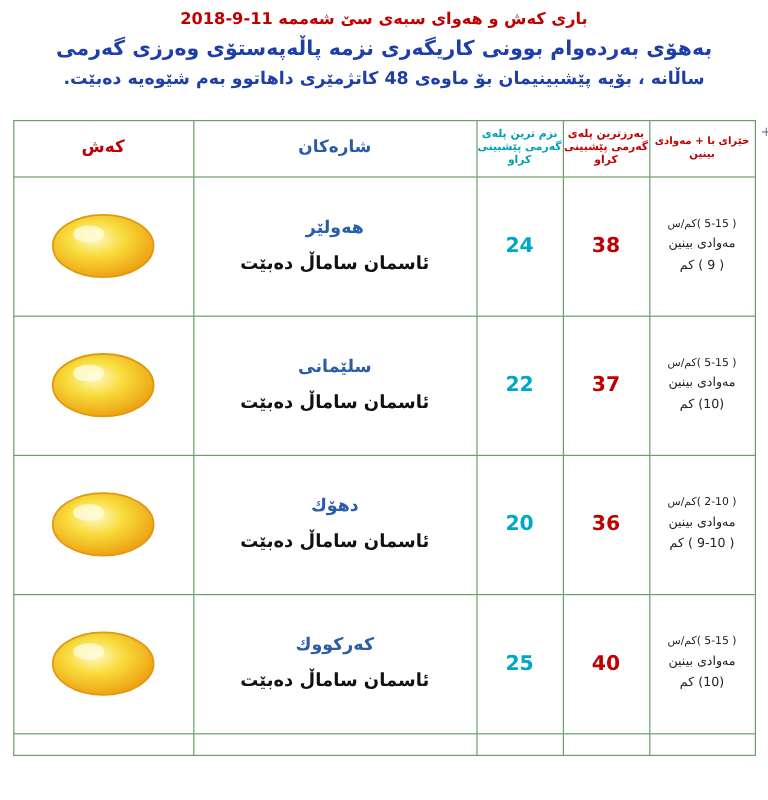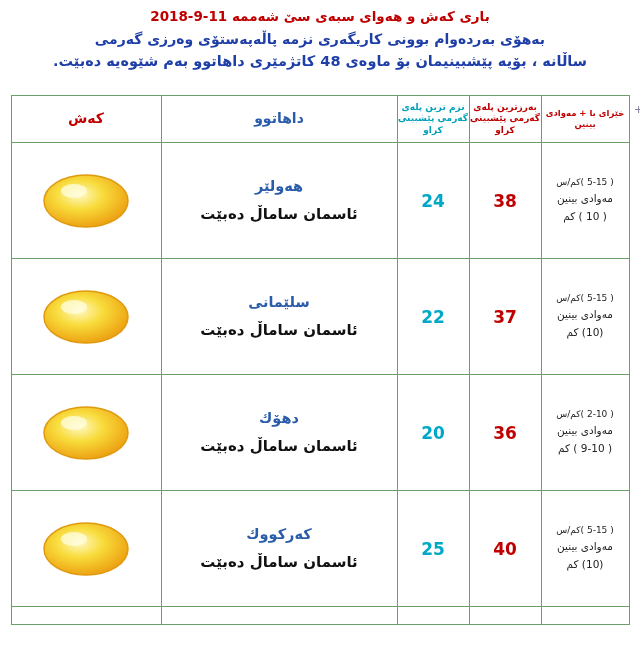--- a/index.html
+++ b/index.html
@@ -29,21 +29,21 @@
     line-height: 1.5;
     white-space: nowrap;
   }
   .hline1 {
     color: #c00000;
     font-size: 13.5px;
     margin-bottom: 3px;
   }
   .hline2 {
     color: #1f3fa8;
-    font-size: 14px;
+    font-size: 17px;
     margin-bottom: 1px;
   }
   .hline3 {
     color: #1f3fa8;
     font-size: 14.5px;
     margin-bottom: 16px;
   }
 
   .plus-mark {
     position: absolute;
@@ -159,31 +159,31 @@
       <col class="c-max">
       <col class="c-min">
       <col class="c-city">
       <col class="c-sky">
     </colgroup>
     <thead>
       <tr>
         <th class="th-speed">خێرای با + مەوادی بینین</th>
         <th class="th-max">بەرزترین پلەی گەرمی پێشبینی كراو</th>
         <th class="th-min">نزم ترین پلەی گەرمی پێشبینی كراو</th>
-        <th class="th-city">داهاتوو</th>
+        <th class="th-city">شارەكان</th>
         <th class="th-sky">كەش</th>
       </tr>
     </thead>
     <tbody>
 
       <tr>
         <td class="cell-speed">
           <div class="sp-num">( 5-15 )كم/س</div>
           <div>مەوادی بینین</div>
-          <div>( 10 ) كم</div>
+          <div>( 9 ) كم</div>
         </td>
         <td class="cell-max">38</td>
         <td class="cell-min">24</td>
         <td class="cell-city">
           <span class="city-name">هەولێر</span>
           <span class="city-desc">ئاسمان ساماڵ دەبێت</span>
         </td>
         <td class="cell-sky">
           <div class="sun-wrap">
             <svg class="sun" width="104" height="68" viewBox="0 0 104 68" aria-hidden="true">

